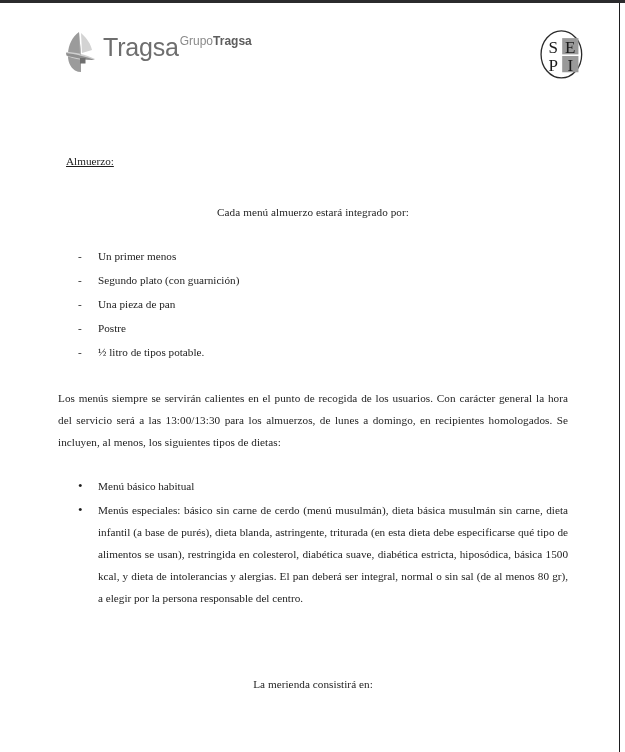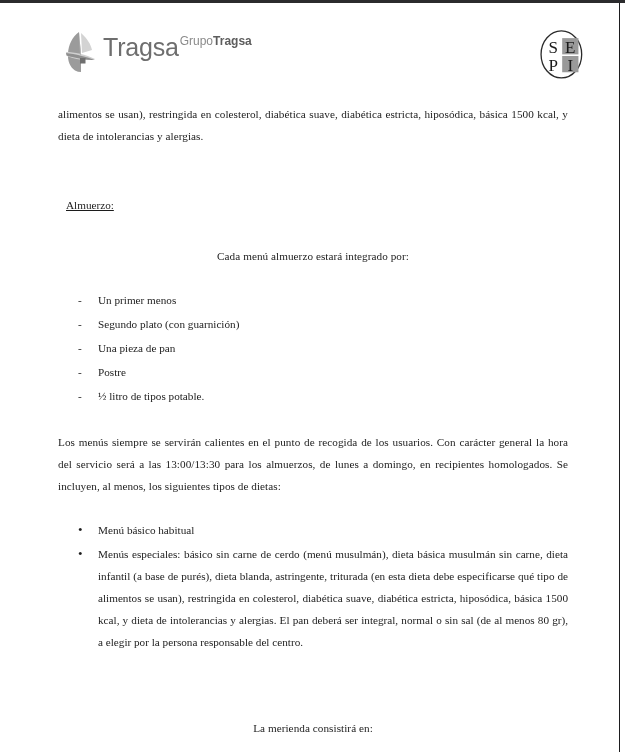--- a/index.html
+++ b/index.html
@@ -188,21 +188,20 @@
         <text x="20" y="30" font-family="Liberation Serif, serif" font-size="21" fill="#1a1a1a" text-anchor="middle">S</text>
         <text x="41" y="30" font-family="Liberation Serif, serif" font-size="21" fill="#1a1a1a" text-anchor="middle">E</text>
         <text x="20" y="52" font-family="Liberation Serif, serif" font-size="21" fill="#1a1a1a" text-anchor="middle">P</text>
         <text x="41" y="52" font-family="Liberation Serif, serif" font-size="21" fill="#1a1a1a" text-anchor="middle">I</text>
       </svg>
 
     </div>
 
     <div class="content">
 
-      <p class="para">alimentos se usan), restringida en colesterol, diabética suave, diabética estricta, hiposódica, básica 1500 kcal, y dieta de intolerancias y alergias.</p>
 
       <div class="gap-lg"></div>
 
       <p class="heading">Almuerzo:</p>
 
       <div class="gap-sm"></div>
 
       <p class="para lead">Cada menú almuerzo estará integrado por:</p>
 
       <div class="gap-sm"></div>

